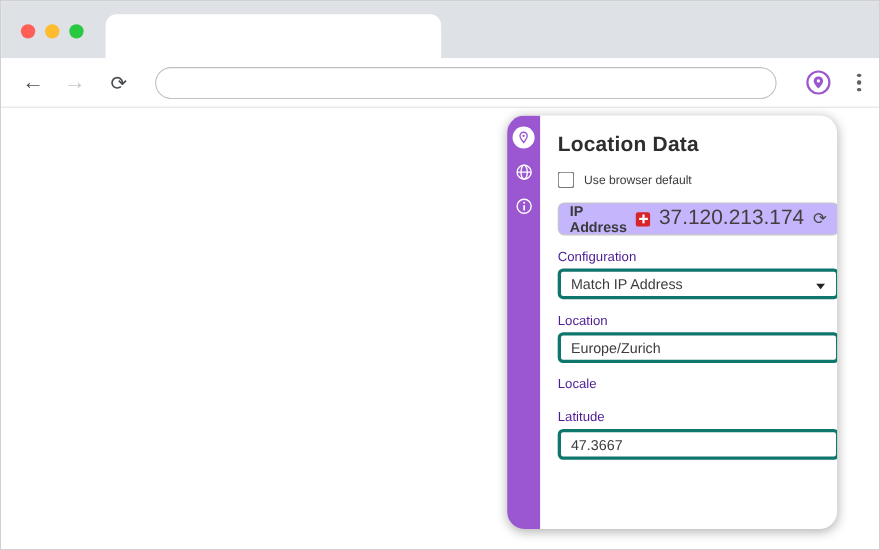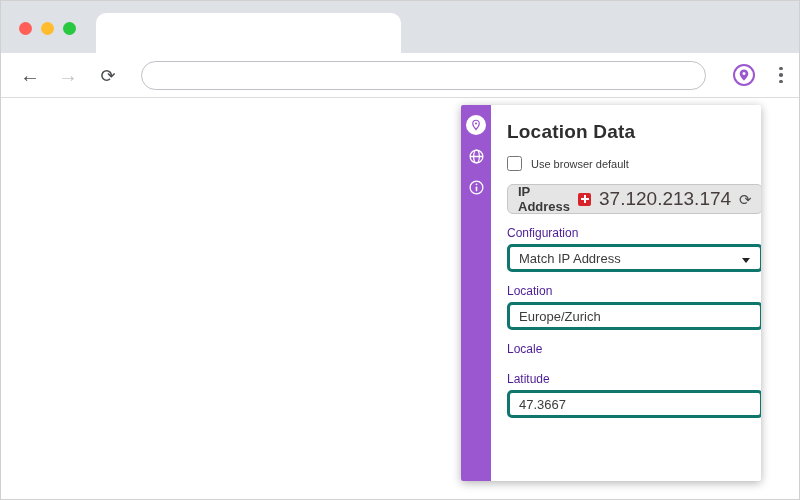--- a/index.html
+++ b/index.html
@@ -21,33 +21,33 @@
   .nb-reload { left:90px; font-size:18px; }
   .addressbar { position:absolute; left:140px; top:8px; width:565px; height:29px; border-radius:15px; border:1.5px solid #bdc1c6; background:#fff; padding:0 14px; font-size:13px; color:#333; outline:none; }
   .ext-icon { position:absolute; left:729px; top:8px; width:28px; height:28px; display:flex; align-items:center; justify-content:center; cursor:pointer; }
   .menu-dots { position:absolute; left:768px; top:8px; width:24px; height:28px; display:flex; flex-direction:column; align-items:center; justify-content:center; gap:3px; cursor:pointer; }
   .menu-dots i { width:3.5px; height:3.5px; border-radius:50%; background:#5f6368; }
 
   
   .content { position:absolute; top:97px; left:0; width:800px; height:403px; background:#ffffff; }
 
   
-  .panel { position:absolute; left:460px; top:7px; width:300px; height:376px; background:#fff; border-radius:2px; box-shadow:0 2px 10px rgba(0,0,0,0.3); display:flex; overflow:hidden; }
+  .panel { position:absolute; left:460px; top:7px; width:300px; height:376px; background:#fff; border-radius:16px; box-shadow:0 2px 10px rgba(0,0,0,0.3); display:flex; overflow:hidden; }
   .side { width:30px; background:#9b57cf; display:flex; flex-direction:column; align-items:center; padding-top:10px; gap:11px; flex-shrink:0; }
   .side .sicon { width:20px; height:20px; display:flex; align-items:center; justify-content:center; cursor:pointer; }
   .side .active-bubble { background:#ffffff; border-radius:50%; }
   .main { flex:1; padding:12px 16px 0 16px; }
 
   .ptitle { font-size:19px; font-weight:700; color:#2e2e2e; margin-top:4px; letter-spacing:0.2px; }
 
   .chkrow { display:flex; align-items:center; gap:9px; margin-top:13px; }
   .chkrow input { width:15px; height:15px; accent-color:#9b57cf; cursor:pointer; }
   .chkrow label { font-size:11px; color:#3a3a3a; cursor:pointer; }
 
-  .ipbox { margin-top:13px; height:30px; border:1px solid #c6c6c6; border-radius:6px; display:flex; align-items:center; padding:0 10px; gap:8px; background:#e5e5e5; }
+  .ipbox { margin-top:13px; height:30px; border:1px solid #c6c6c6; border-radius:6px; display:flex; align-items:center; padding:0 10px; gap:8px; background:#c4b5fd; }
   .iplabel { font-size:13px; font-weight:700; color:#3a3a3a; }
   .flag { position:relative; width:13px; height:13px; background:#d8232a; border-radius:2px; flex-shrink:0; }
   .flag::before { content:""; position:absolute; left:5.5px; top:2.5px; width:2px; height:8px; background:#fff; }
   .flag::after { content:""; position:absolute; left:2.5px; top:5.5px; width:8px; height:2px; background:#fff; }
   .ipval { font-size:19px; color:#463c3c; }
   .refresh { margin-left:auto; font-size:15px; color:#4a4a4a; cursor:pointer; line-height:1; }
 
   .flabel { font-size:12px; color:#4c1d95; margin:12px 0 4px 0; }
   .fbox { width:100%; height:28px; border:3px solid #0f766e; border-radius:5px; background:#fff; font-size:13px; color:#3c3c3c; padding:0 9px; outline:none; font-family:"Liberation Sans", sans-serif; }
   .select { position:relative; display:flex; align-items:center; cursor:pointer; }

